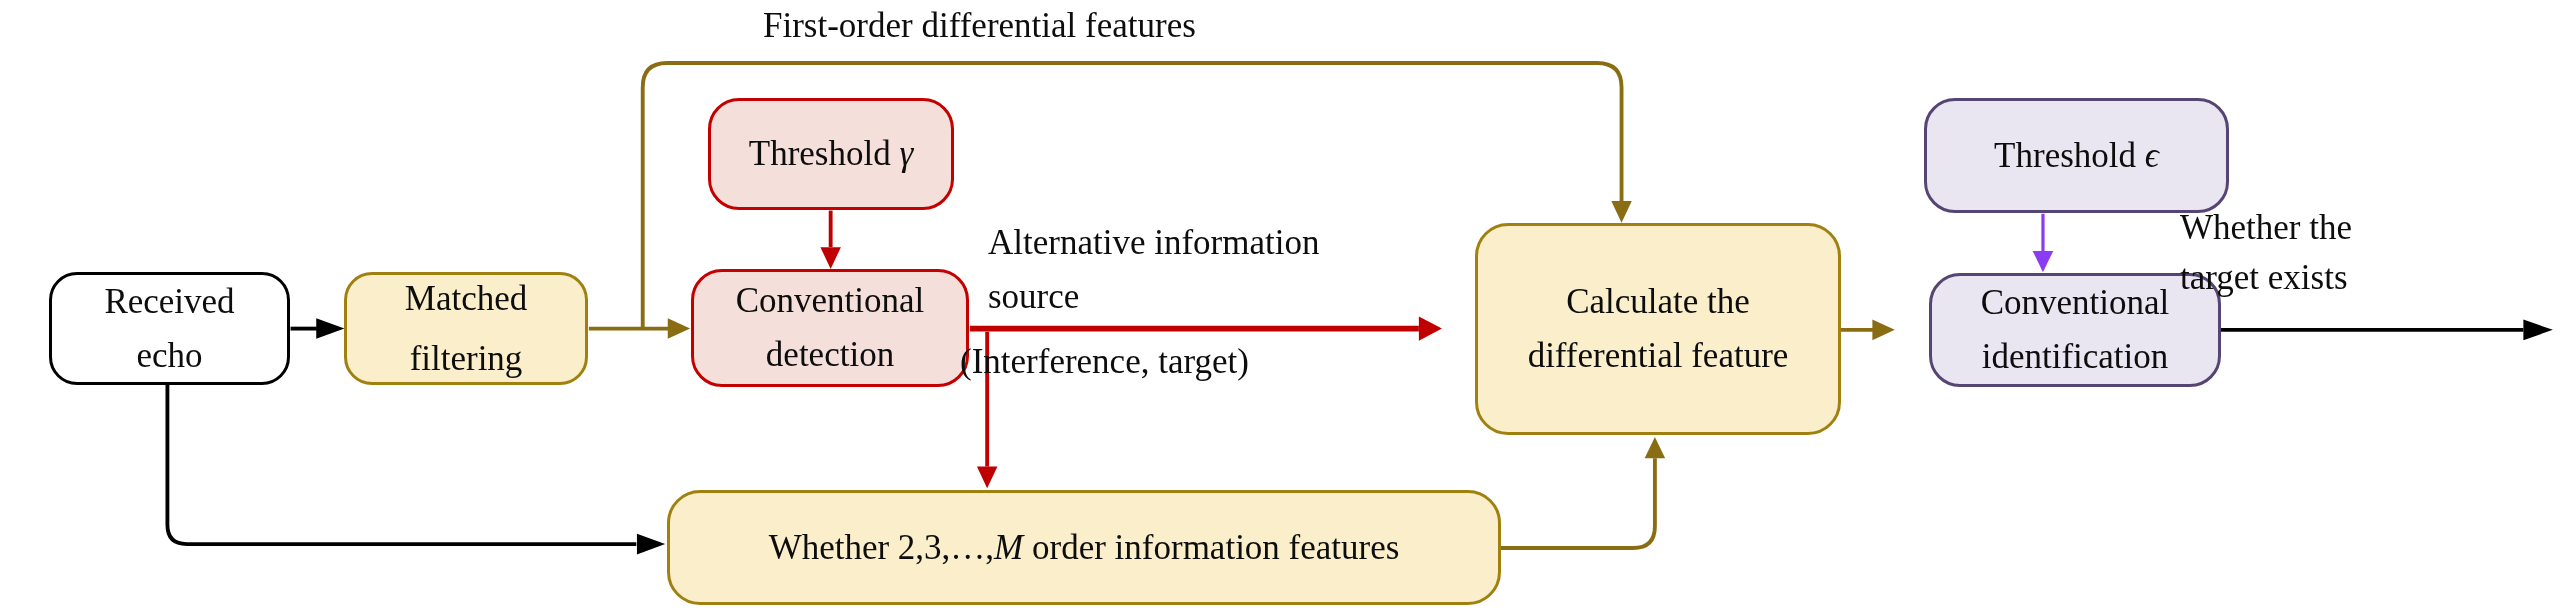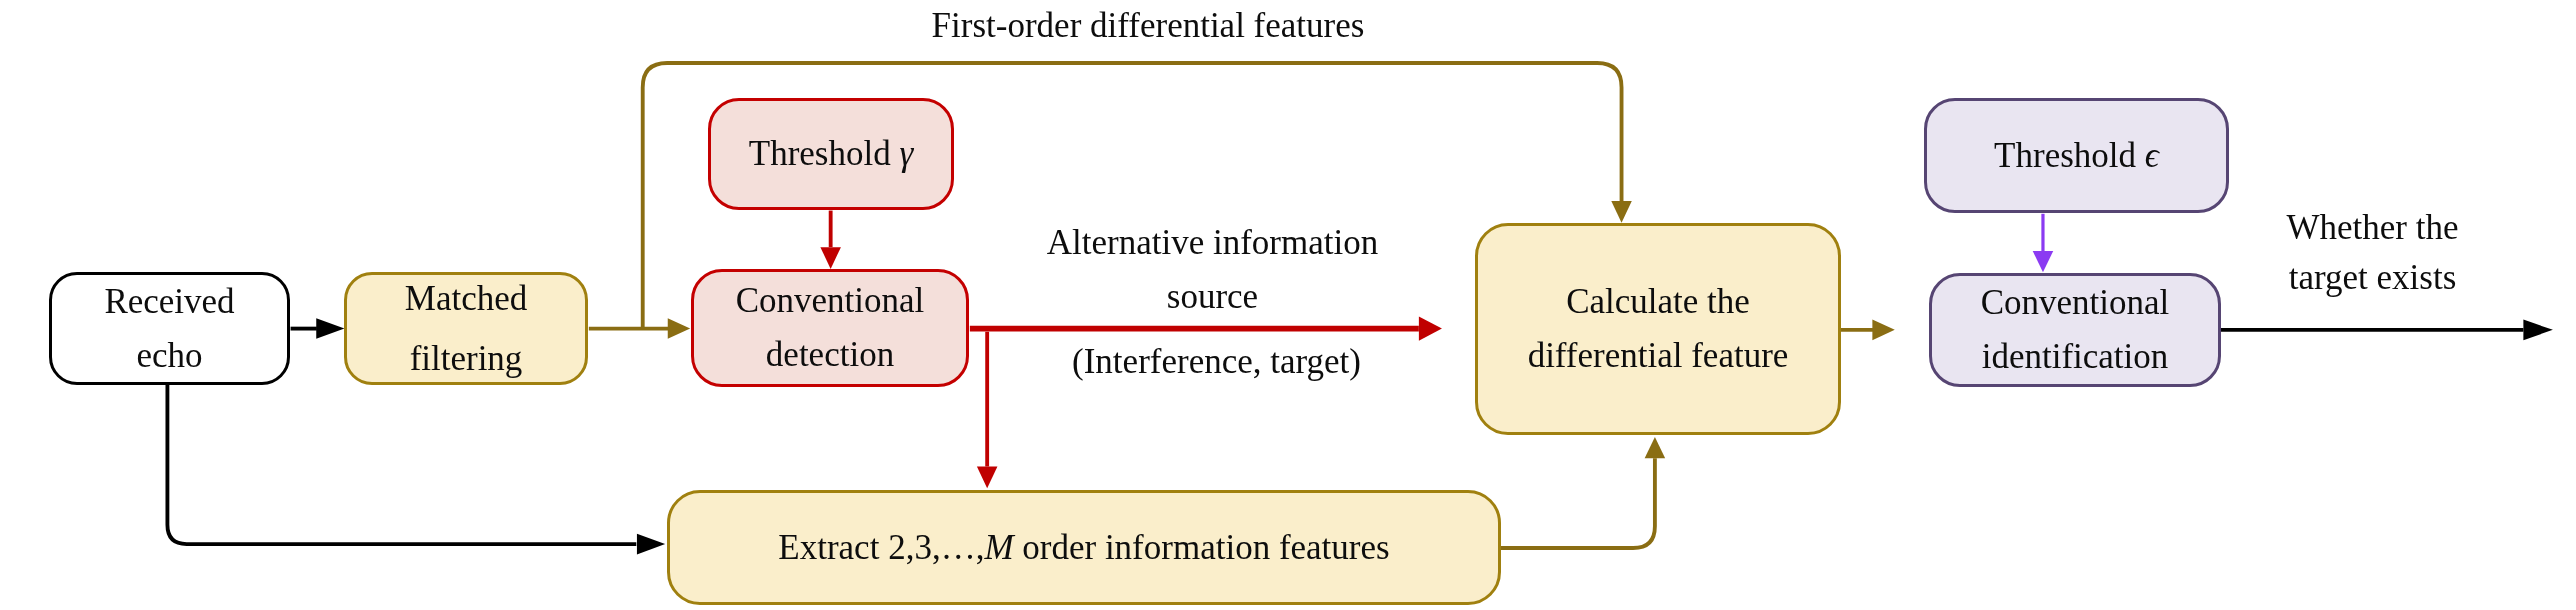--- a/index.html
+++ b/index.html
@@ -37,21 +37,20 @@
   }
   .box-white{border-color:var(--black,#000);background:var(--paper,#ffffff);}
   .box-yellow{border-color:var(--gold,#a0800f);background:var(--yellow-fill,#faeecb);}
   .box-pink{border-color:var(--red,#c40000);background:var(--pink-fill,#f4dfda);}
   .box-lavender{border-color:var(--purple,#564573);background:var(--lavender-fill,#e9e5f1);border-width:3.2px;margin-left:32px;}
   .bl{white-space:nowrap;}
   .sym{font-style:italic;}
 
   .flabel{
     position:absolute;
-    text-align:center;
     font-size:35px;line-height:54px;
     white-space:nowrap;
   }
   .flabel.tight{line-height:50px;}
 </style>
 </head>
 <body>
 
 <div class="stage">
 
@@ -126,21 +125,21 @@
   <div class="box box-pink" style="left:708px;top:98px;width:246px;height:112px;">
     <div class="bl"><span>Threshold </span><span class="sym">γ</span></div>
   </div>
 
   <div class="box box-pink" style="left:691px;top:269px;width:278px;height:118px;">
     <div class="bl">Conventional</div>
     <div class="bl">detection</div>
   </div>
 
   <div class="box box-yellow" style="left:667px;top:490px;width:834px;height:115px;border-radius:33px;">
-    <div class="bl"><span>Extract 2,3,…,</span><span class="sym">M</span><span> order information features</span></div>
+    <div class="bl"><span>Whether 2,3,…,</span><span class="sym">M</span><span> order information features</span></div>
   </div>
 
   <div class="box box-yellow" style="left:1443px;top:223px;width:366px;height:212px;border-radius:33px;margin-left:32px;">
     <div class="bl">Calculate the</div>
     <div class="bl">differential feature</div>
   </div>
 
   <div class="box box-lavender" style="left:1892px;top:98px;width:305px;height:115px;">
     <div class="bl"><span>Threshold </span><span class="sym">ϵ</span></div>
   </div>

